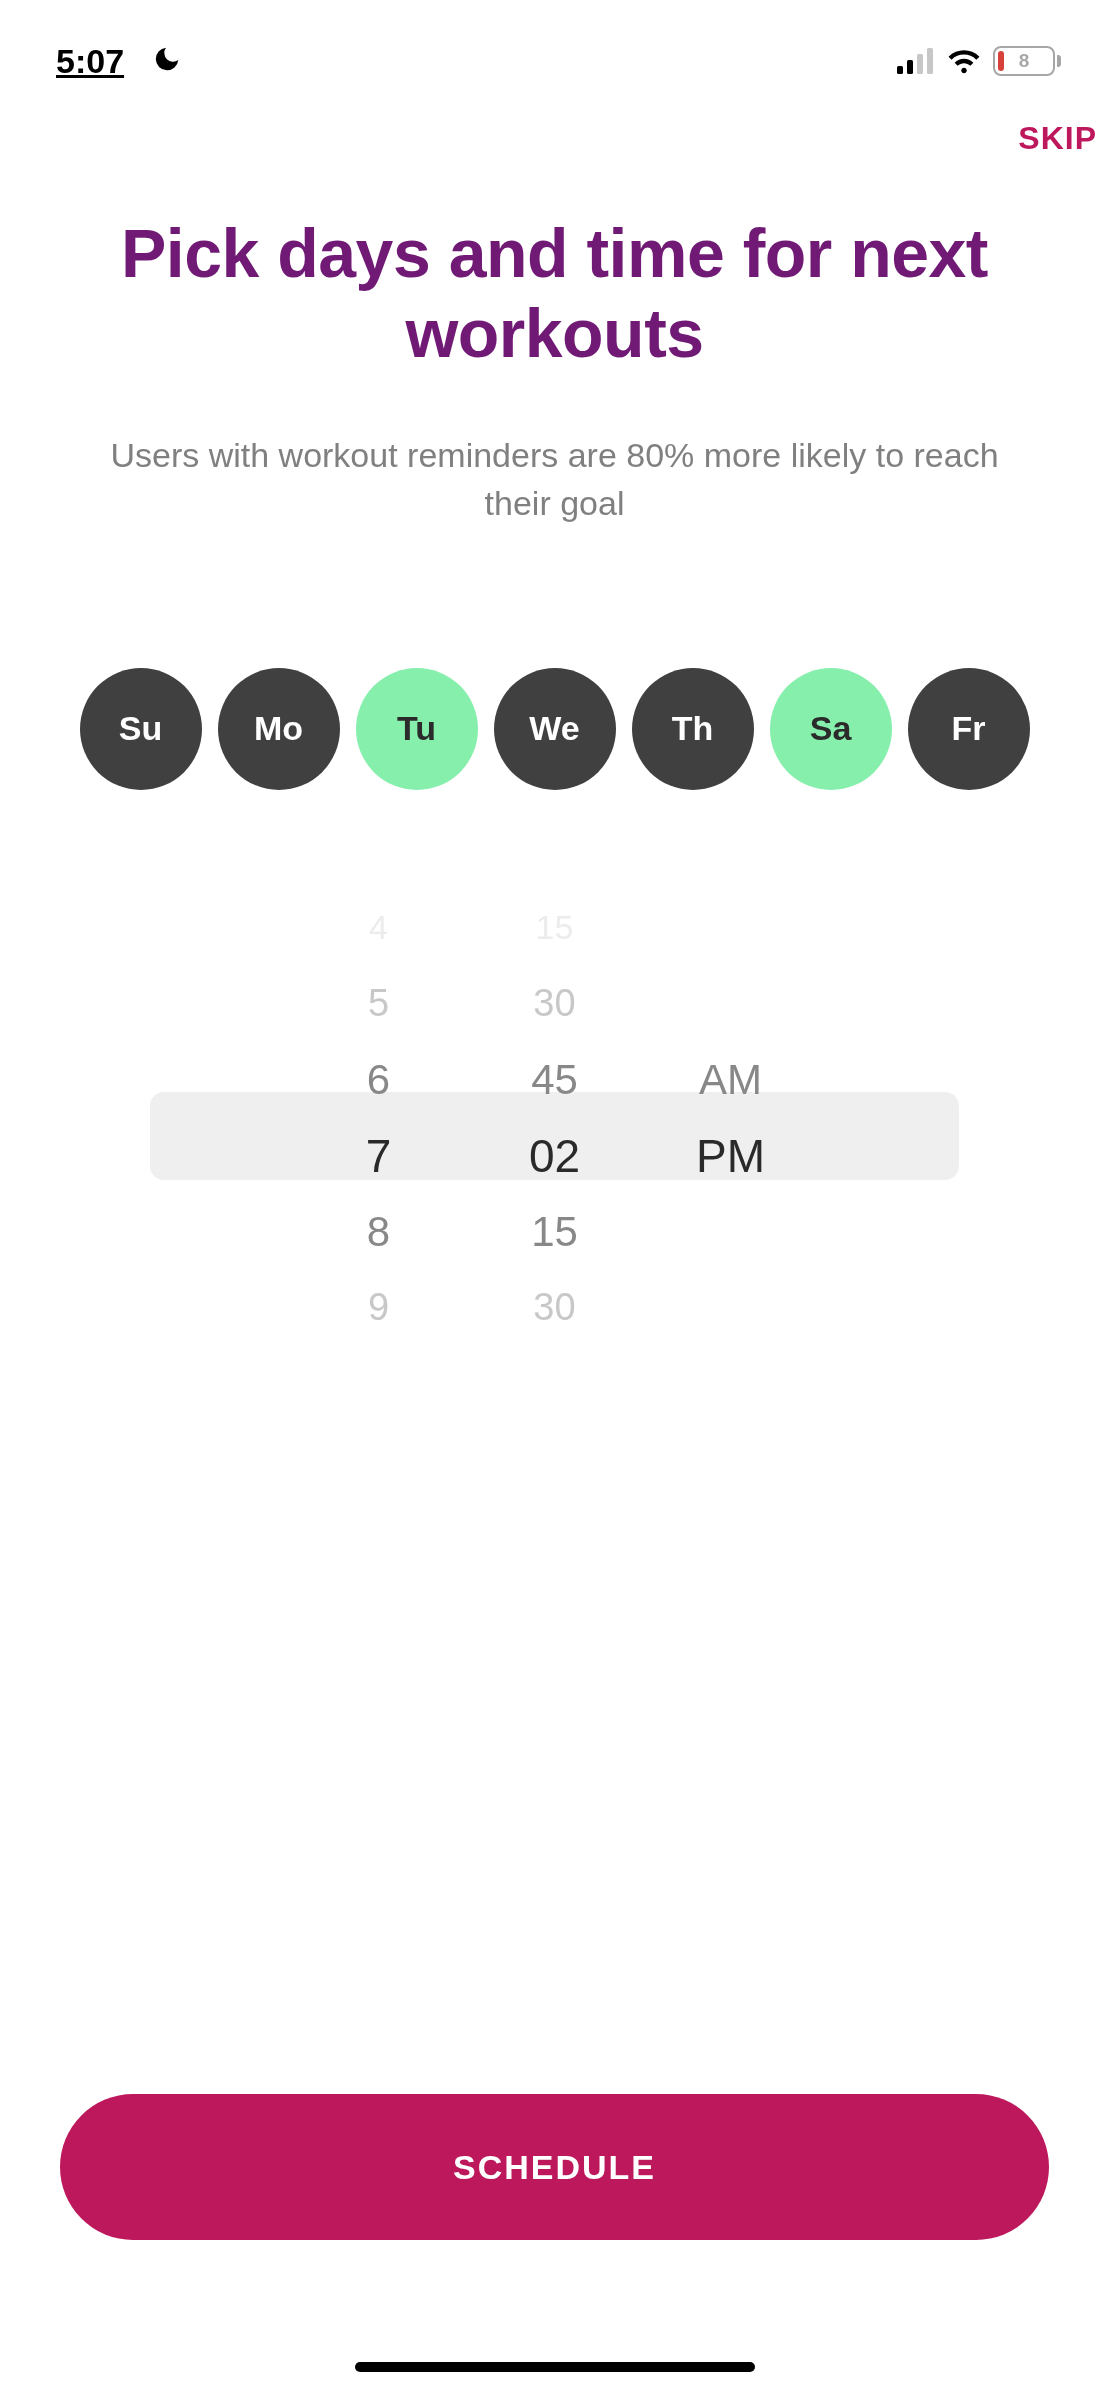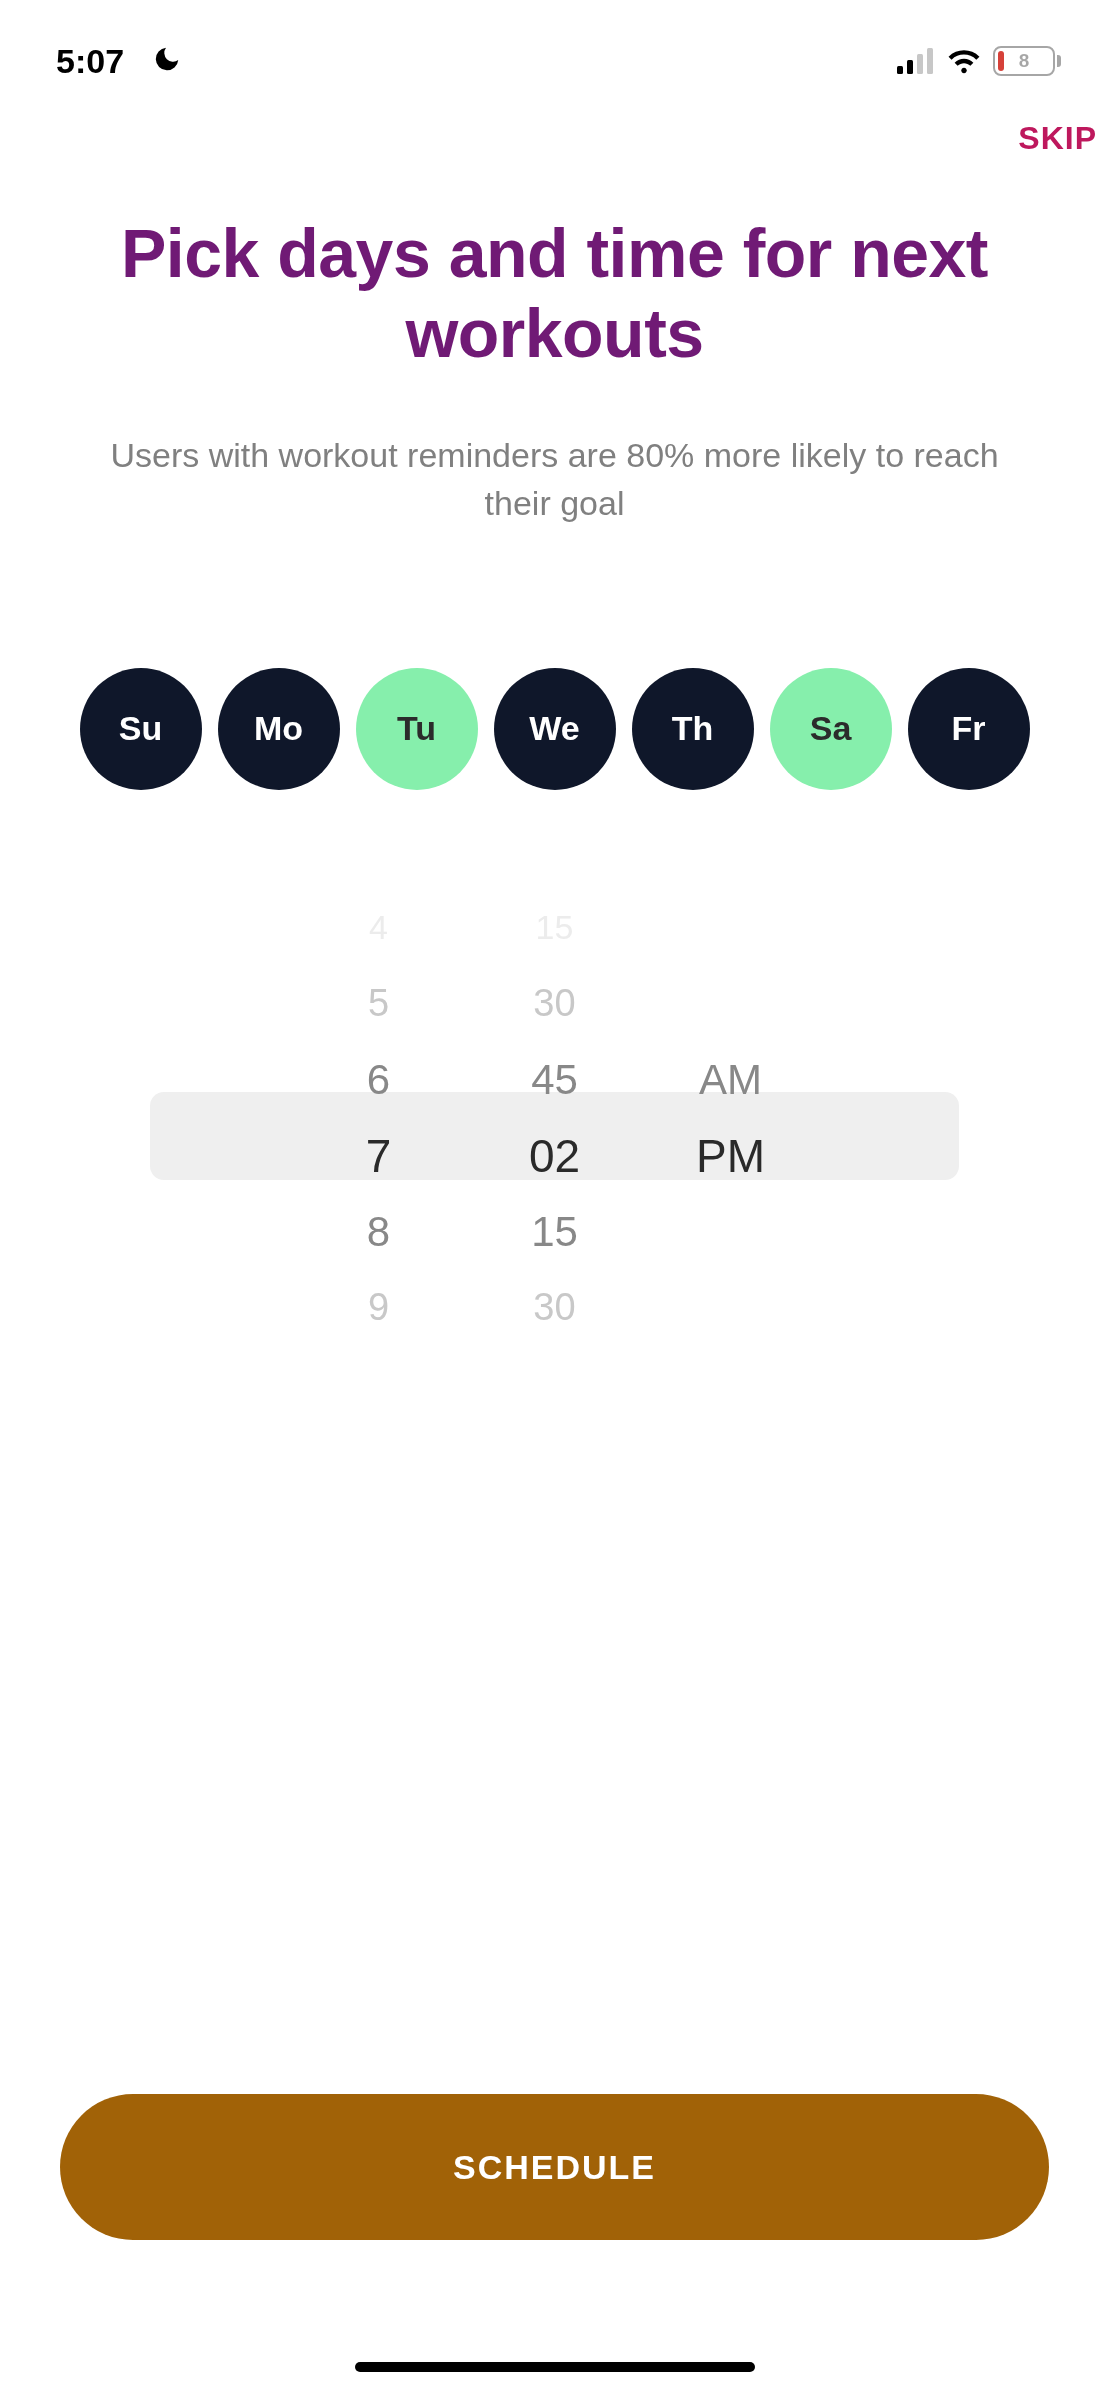--- a/index.html
+++ b/index.html
@@ -22,20 +22,21 @@
       display: flex;
       justify-content: space-between;
       align-items: center;
       padding: 32px 48px 0 56px;
       height: 90px;
     }
     .status-left {
       display: flex;
       align-items: center;
       gap: 28px;
+      text-decoration: underline;
     }
     .status-time {
       font-size: 34px;
       font-weight: 600;
       color: #000;
     }
     .moon-icon {
       width: 30px;
       height: 30px;
     }
@@ -136,21 +137,21 @@
       border-radius: 50%;
       border: none;
       display: flex;
       align-items: center;
       justify-content: center;
       font-size: 34px;
       font-weight: 600;
       cursor: pointer;
     }
     .day-pill.selected {
-      background: #0f172a;
+      background: #404040;
       color: #ffffff;
     }
     .day-pill.unselected {
       background: #86efac;
       color: #2b2b2b;
     }
 
     
     .picker-area {
       position: relative;
@@ -197,21 +198,21 @@
     }
 
     
     .schedule-btn {
       position: absolute;
       left: 60px;
       right: 60px;
       bottom: 160px;
       height: 146px;
       border-radius: 74px;
-      background: #a16207;
+      background: #be185d;
       border: none;
       color: #ffffff;
       font-size: 34px;
       font-weight: 700;
       letter-spacing: 2px;
       cursor: pointer;
     }
 
     
     .home-indicator {

